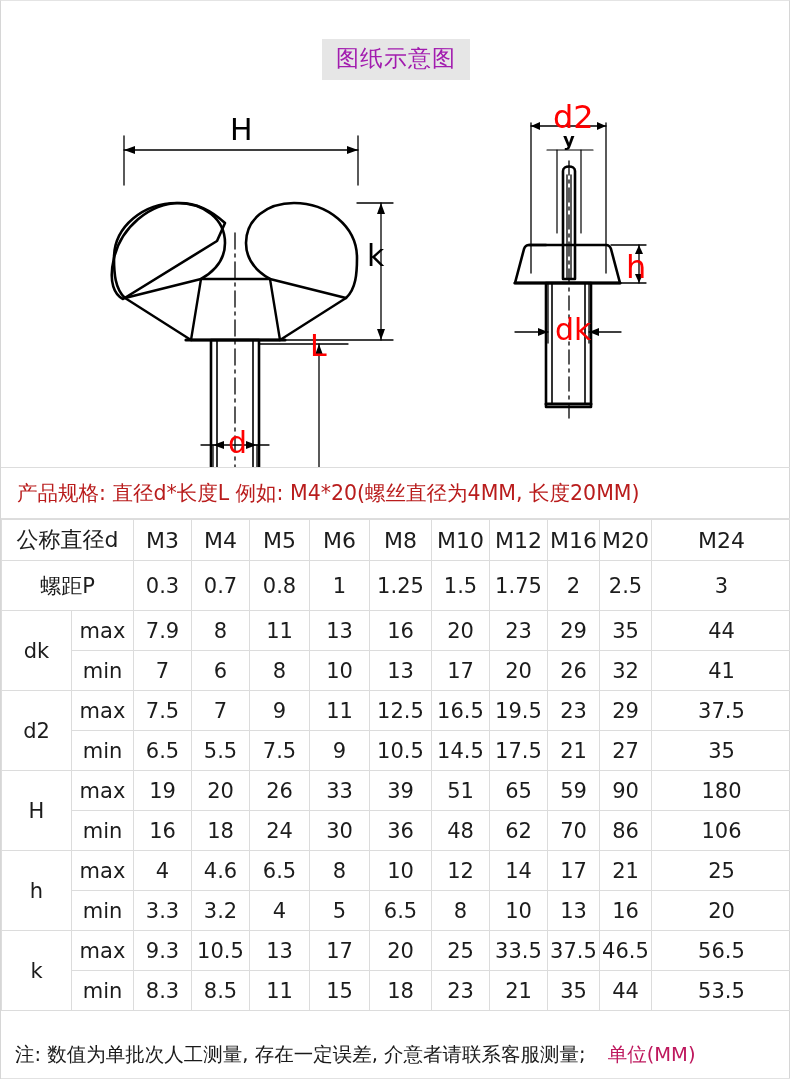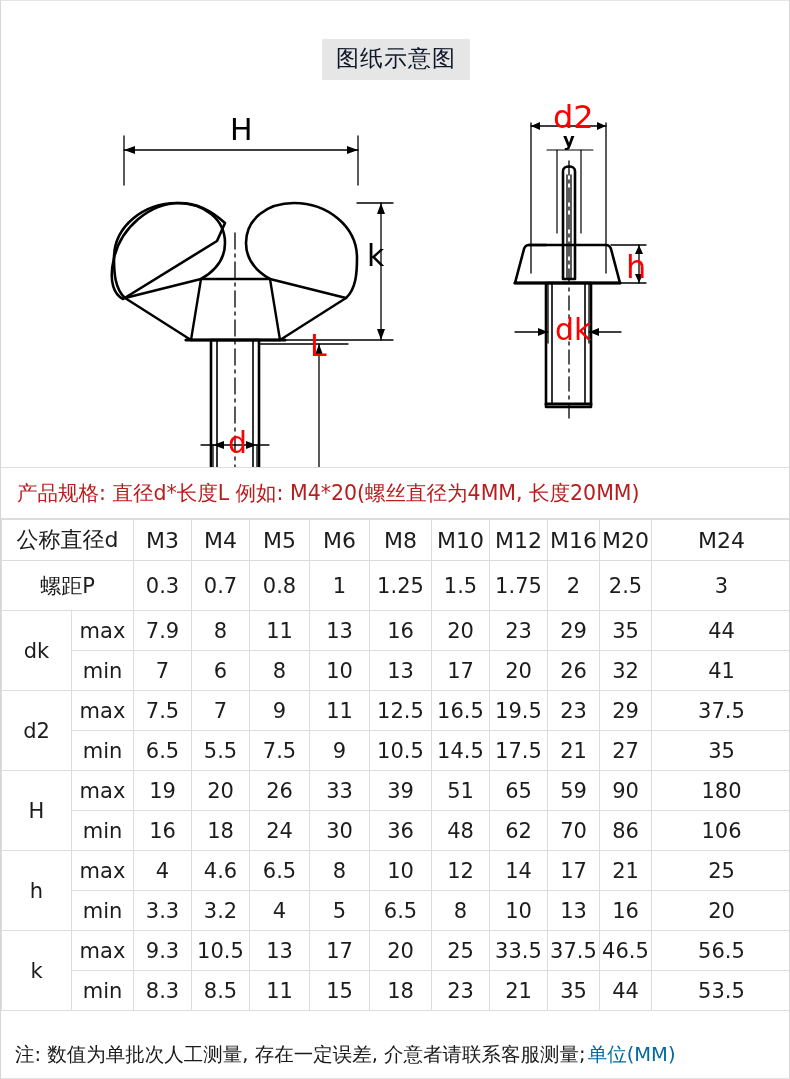--- a/index.html
+++ b/index.html
@@ -27,21 +27,21 @@
     position: absolute;
     top: 38px; left: 0; width: 790px;
     text-align: center;
   }
   .title {
     display: inline-block;
     background: #e6e6e6;
     font-size: 23px;
     letter-spacing: 1px;
     padding: 4px 14px 6px 14px;
-    color: #0f172a;
+    color: #a21caf;
     font-family: "DejaVu Sans", sans-serif;
   }
 
   
   .drawing {
     position: absolute;
     top: 92px; left: 0;
     width: 790px; height: 374px;
   }
   .drawing svg { display: block; }
@@ -112,22 +112,23 @@
   .note {
     position: absolute;
     top: 1030px; left: 0;
     width: 790px; height: 48px;
     display: flex; align-items: center;
     padding-left: 14px;
     font-size: 19.5px;
     font-family: "DejaVu Sans", sans-serif;
     color: #1a1a1a;
     border-bottom: 1px solid #e2e2e2;
-  }
-  .note .unit { color: #0369a1; margin-left: 2px; }
+    gap: 20px;
+  }
+  .note .unit { color: #be185d; margin-left: 2px; }
 </style>
 </head>
 <body>
 
 <div class="page">
 
   <div class="title-wrap">
     <span class="title">图纸示意图</span>
   </div>
 

